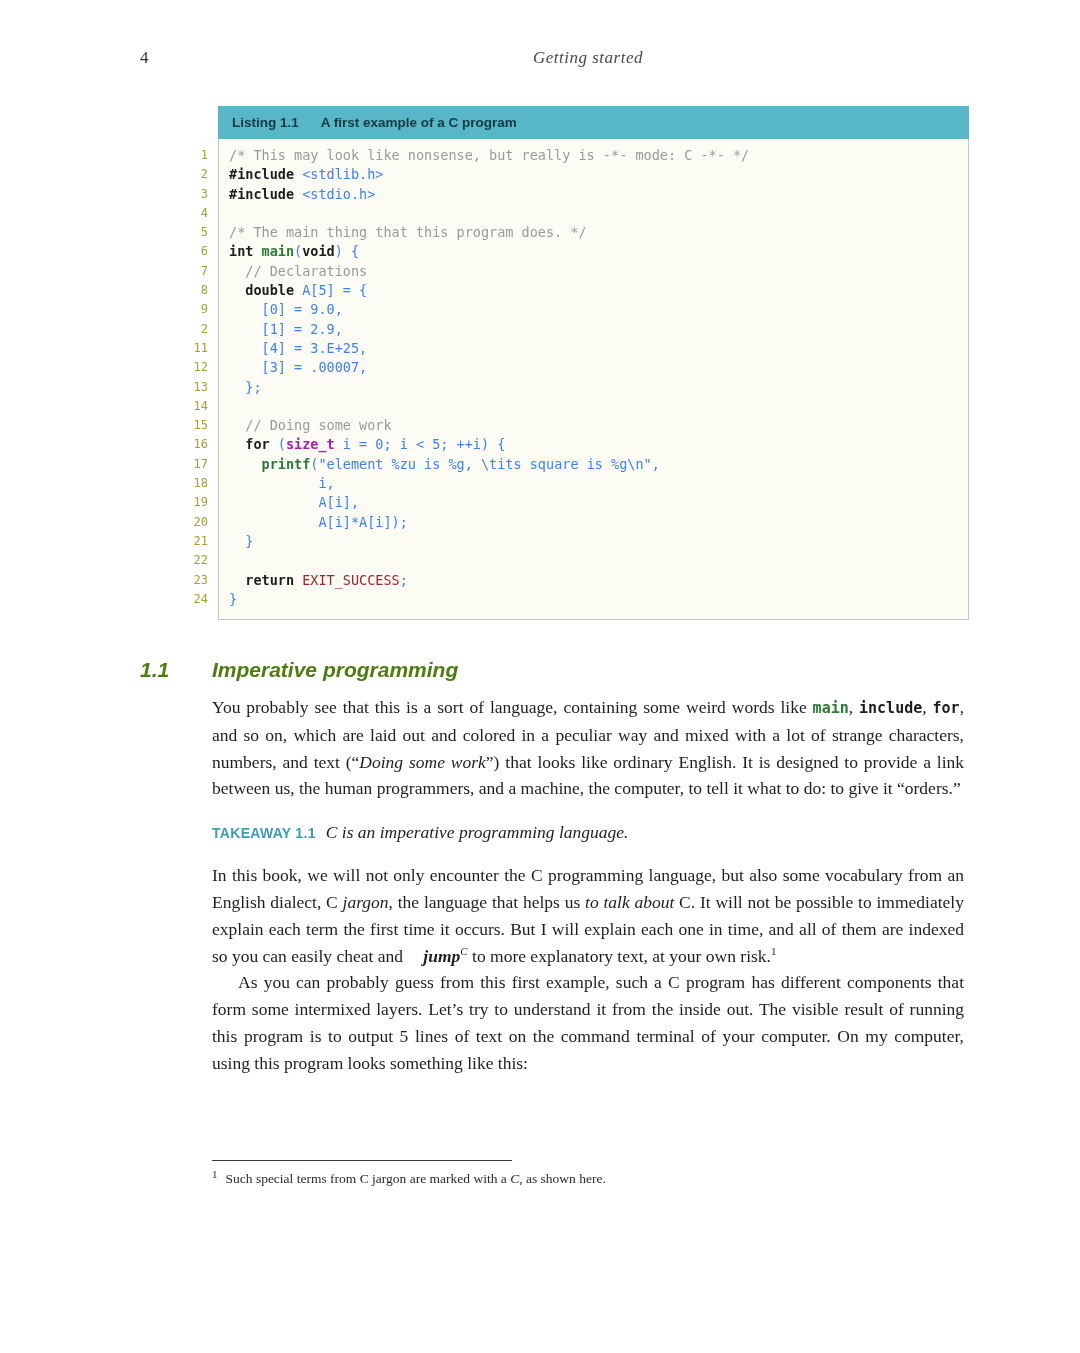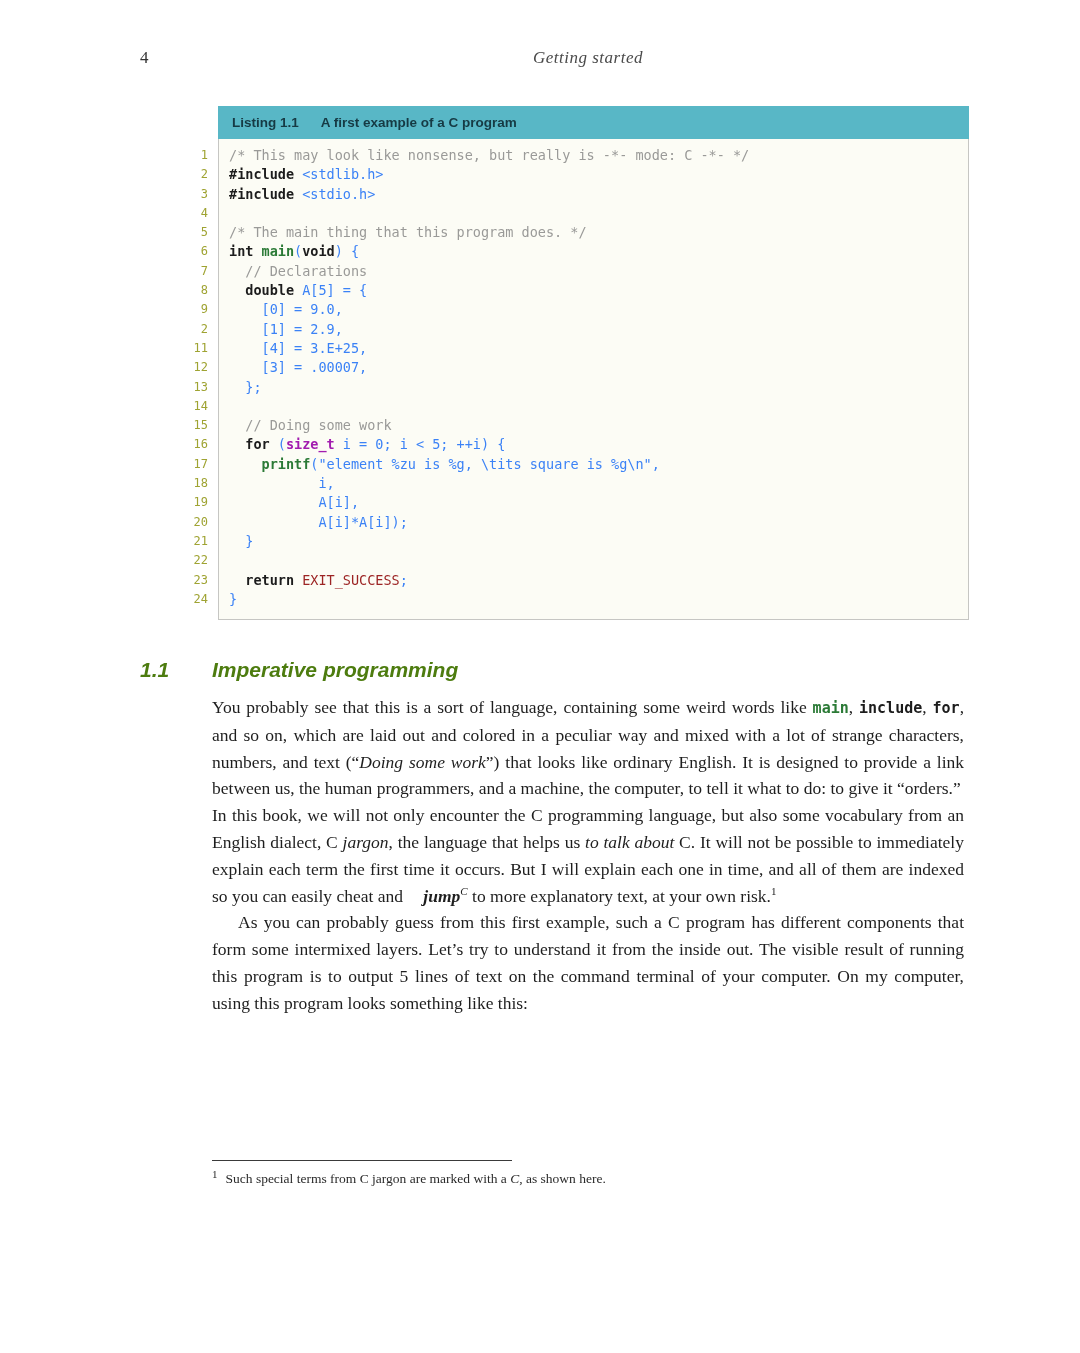--- a/index.html
+++ b/index.html
@@ -139,20 +139,21 @@
     </div>
   </div>
 
   <div class="section-heading">
     <span class="section-number">1.1</span>
     <span class="section-title">Imperative programming</span>
   </div>
 
   <div class="body-content">
       <p class="body-para"><span class="txt-pl">You probably see that this is a sort of language, containing some weird words like </span><span class="txt-codegreen">main</span><span class="txt-pl">, </span><span class="txt-code">include</span><span class="txt-pl">, </span><span class="txt-code">for</span><span class="txt-pl">, and so on, which are laid out and colored in a peculiar way and mixed with a lot of strange characters, numbers, and text (“</span><span class="txt-it">Doing some work</span><span class="txt-pl">”) that looks like ordinary English. It is designed to provide a link between us, the human programmers, and a machine, the computer, to tell it what to do: to give it “orders.”</span></p>
+      <p class="takeaway"><span class="takeaway-label">TAKEAWAY 1.1</span><span class="txt-it">C is an imperative programming language.</span></p>
       <p class="body-para"><span class="txt-pl">In this book, we will not only encounter the C programming language, but also some vocabulary from an English dialect, C </span><span class="txt-it">jargon</span><span class="txt-pl">, the language that helps us </span><span class="txt-it">to talk about</span><span class="txt-pl"> C. It will not be possible to immediately explain each term the first time it occurs. But I will explain each one in time, and all of them are indexed so you can easily cheat and </span><span class="txt-jump">jump</span><sup class="txt-supit">C</sup><span class="txt-pl"> to more explanatory text, at your own risk.</span><sup class="txt-sup">1</sup></p>
       <p class="body-para indent"><span class="txt-pl">As you can probably guess from this first example, such a C program has different components that form some intermixed layers. Let’s try to understand it from the inside out. The visible result of running this program is to output 5 lines of text on the command terminal of your computer. On my computer, using this program looks something like this:</span></p>
     </div>
 
   <div class="footnote">
     <div class="footnote-rule"></div>
     <div class="footnote-text"><sup class="txt-sup">1</sup><span class="txt-pl">Such special terms from C jargon are marked with a </span><span class="txt-it">C</span><span class="txt-pl">, as shown here.</span></div>
   </div>
 
 </div>

